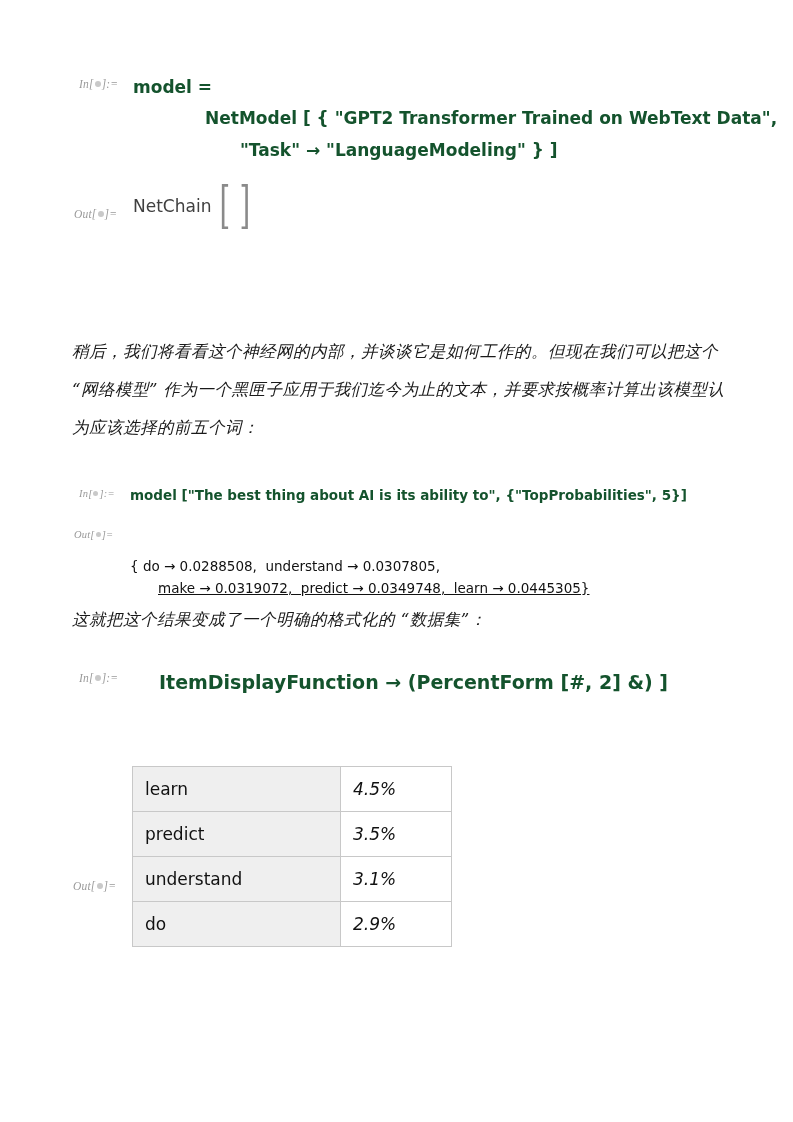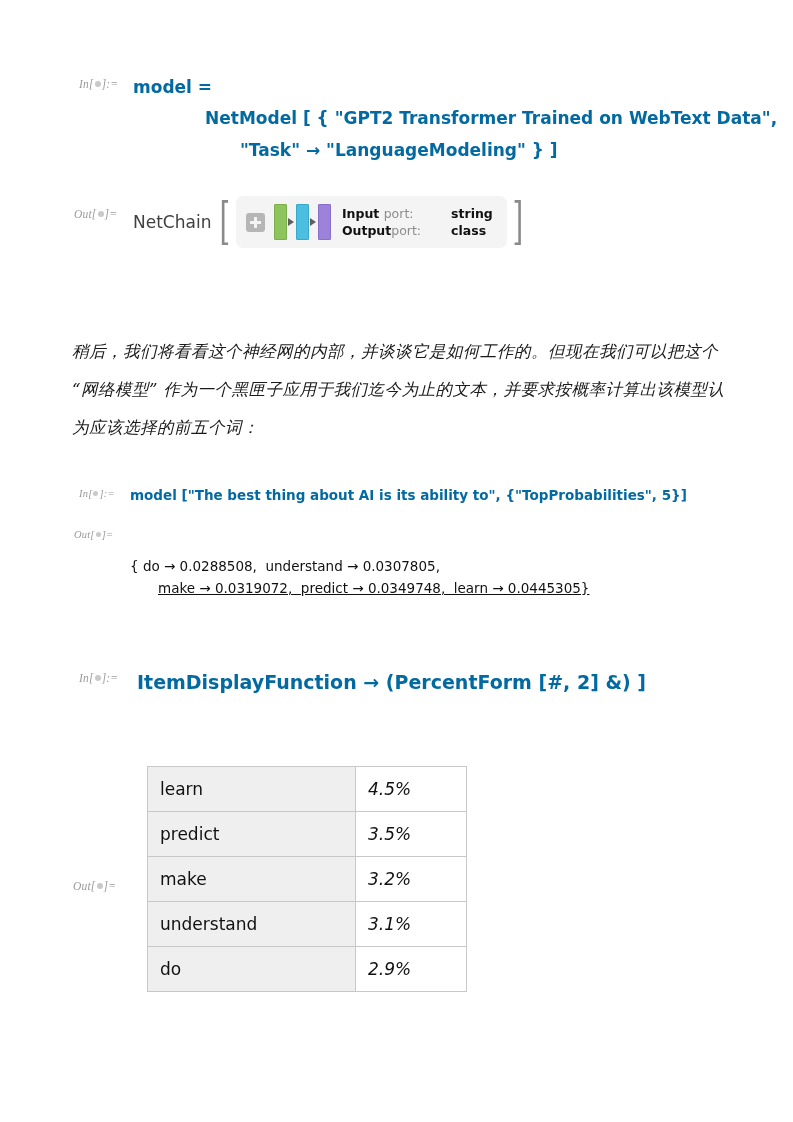--- a/index.html
+++ b/index.html
@@ -45,21 +45,21 @@
     vertical-align: middle;
     margin: 0 1px;
     position: relative;
     top: -1px;
   }
 
   
   .code-in {
     font-family: "DejaVu Sans", sans-serif;
     font-weight: bold;
-    color: #0369a1;
+    color: #14532d;
     white-space: pre;
   }
 
   .code-out {
     font-family: "DejaVu Sans", sans-serif;
     color: #111;
     white-space: pre;
   }
 
   
@@ -191,38 +191,20 @@
 
   <div class="cell" style="left:74px; top:196px;">
     <div class="io-label" style="width:59px; padding-top:12px;">
       <span>Out[</span><span class="dot"></span><span>]=</span>
     </div>
 
     <div class="netchain-row">
       <span class="netchain-head">NetChain</span>
       <span class="bigbracket">[</span>
 
-      <div class="netbox">
-        <div class="plus-btn"></div>
-
-        <div class="netgraph">
-          <div class="layer green"></div>
-          <div class="arrow"></div>
-          <div class="layer blue"></div>
-          <div class="arrow"></div>
-          <div class="layer purple"></div>
-        </div>
-
-        <div class="ports">
-          <div class="k"><span>Input</span> <span class="lt">port:</span></div>
-          <div class="v">string</div>
-          <div class="k"><span>Output</span><span class="lt">port:</span></div>
-          <div class="v">class</div>
-        </div>
-      </div>
 
       <span class="bigbracket">]</span>
     </div>
   </div>
 
   <div class="prose" style="left:72px; top:333px; width:654px;">稍后，我们将看看这个神经网的内部，并谈谈它是如何工作的。但现在我们可以把这个 “网络模型” 作为一个黑匣子应用于我们迄今为止的文本，并要求按概率计算出该模型认为应该选择的前五个词：</div>
 
   <div class="cell" style="left:79px; top:485px;">
     <div class="io-label" style="width:51px; padding-top:3px; font-size:10.5px;">
       <span>In[</span><span class="dot" style="width:5px;height:5px;"></span><span>]:=</span>
@@ -233,49 +215,46 @@
   <div class="cell" style="left:74px; top:527px;">
     <div class="io-label" style="width:56px; padding-top:2px; font-size:10.5px;">
       <span>Out[</span><span class="dot" style="width:5px;height:5px;"></span><span>]=</span>
     </div>
     <div>
       <div class="code-out" style="font-size:13.5px; line-height:22px;margin-top:28px;">{ do → 0.0288508,  understand → 0.0307805,</div>
       <div class="code-out" style="font-size:13.5px; line-height:22px; margin-left:28px;text-decoration:underline;">make → 0.0319072,  predict → 0.0349748,  learn → 0.0445305}</div>
     </div>
   </div>
 
+  <div class="prose" style="left:72px; top:605px; width:654px; line-height:30px;">这就把这个结果变成了一个明确的格式化的 “数据集”：</div>
 
   <div class="cell" style="left:79px; top:665px;">
     <div class="io-label" style="width:58px; padding-top:7px;">
       <span>In[</span><span class="dot"></span><span>]:=</span>
     </div>
     <div>
-      <div class="code-in" style="font-size:19px; line-height:34px; ">ItemDisplayFunction → (PercentForm [#, 2] &amp;) ]</div>
+      <div class="code-in" style="font-size:19px; line-height:34px; margin-left:22px;">ItemDisplayFunction → (PercentForm [#, 2] &amp;) ]</div>
     </div>
   </div>
 
   <div class="io-label" style="position:absolute; left:73px; top:880px; width:70px;">
     <span>Out[</span><span class="dot"></span><span>]=</span>
   </div>
 
-  <table class="dataset" style="left:147px; top:766px;">
+  <table class="dataset" style="left:132px; top:766px;">
     <tbody>
       <tr>
         <td class="key">learn</td>
         <td class="value">4.5%</td>
       </tr>
       <tr>
         <td class="key">predict</td>
         <td class="value">3.5%</td>
       </tr>
       <tr>
-        <td class="key">make</td>
-        <td class="value">3.2%</td>
-      </tr>
-      <tr>
         <td class="key">understand</td>
         <td class="value">3.1%</td>
       </tr>
       <tr>
         <td class="key">do</td>
         <td class="value">2.9%</td>
       </tr>
     </tbody>
   </table>
 

